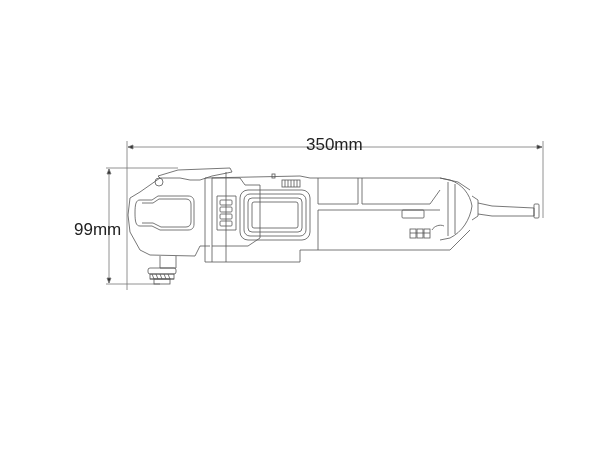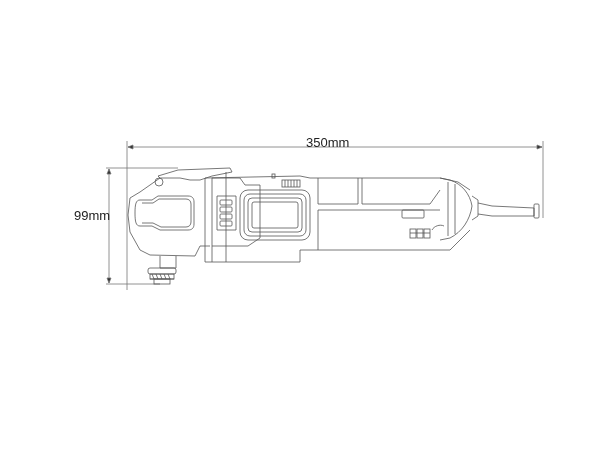--- a/index.html
+++ b/index.html
@@ -1,19 +1,19 @@
 <!DOCTYPE html>
 <html><head>
   <meta charset="utf-8">
   <style>
     html, body { margin:0; padding:0; background:#ffffff; }
     body { width:600px; height:466px; position:relative; overflow:hidden; font-family:"Liberation Sans", sans-serif; }
-    .dim-label { position:absolute; font-size:13px; color:#222; }
+    .dim-label { position:absolute; font-size:17px; color:#222; }
     #w-label { left:306px; top:135px; }
-    #h-label { left:74px; top:208px; }
+    #h-label { left:74px; top:220px; }
     svg { position:absolute; left:0; top:0; }
   </style>
 </head>
 <body>
 
 <svg width="600" height="466" viewBox="0 0 600 466" fill="none" stroke="#555" stroke-width="0.8">
 
   <g stroke="#777">
     <line x1="127" y1="141" x2="127" y2="290"></line>
     <line x1="543" y1="141" x2="543" y2="218"></line>

